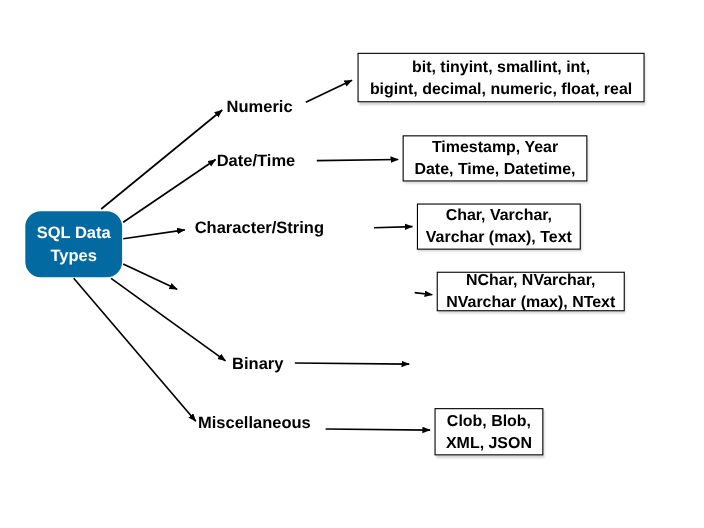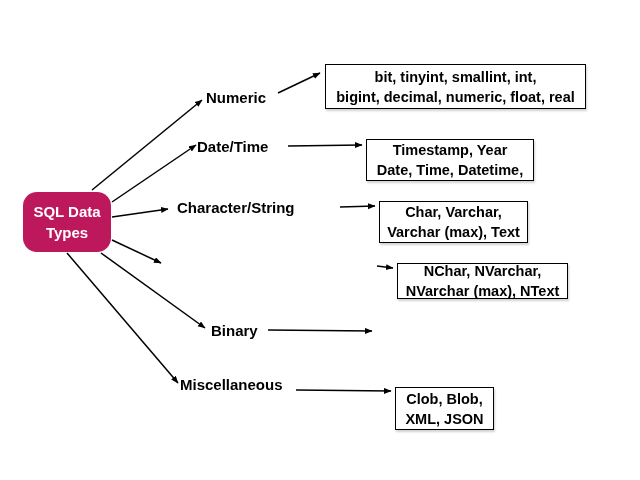--- a/index.html
+++ b/index.html
@@ -51,21 +51,20 @@
     flex-direction: column;
     align-items: center;
     justify-content: center;
     text-align: center;
     font-weight: bold;
     font-size: 14.5px;
     line-height: 20px;
     color: #000000;
     white-space: nowrap;
     padding: 0 3px;
-    margin-top: 16px;
   }
 </style>
 </head>
 <body>
 
 <div class="canvas">
 
   <svg class="arrows" viewBox="0 0 640 480">
     <defs>
       <marker id="arrow" markerUnits="userSpaceOnUse" markerWidth="10" markerHeight="8" refX="7" refY="3" orient="auto">
@@ -81,21 +80,21 @@
     <line x1="67" y1="253" x2="178" y2="383" marker-end="url(#arrow)"></line>
 
     <line x1="278" y1="93" x2="320" y2="73" marker-end="url(#arrow)"></line>
     <line x1="288" y1="146" x2="362" y2="145" marker-end="url(#arrow)"></line>
     <line x1="340" y1="207" x2="375" y2="206" marker-end="url(#arrow)"></line>
     <line x1="377" y1="266" x2="393" y2="268" marker-end="url(#arrow)"></line>
     <line x1="268" y1="330" x2="372" y2="331" marker-end="url(#arrow)"></line>
     <line x1="296" y1="390" x2="391" y2="391" marker-end="url(#arrow)"></line>
   </svg>
 
-  <div class="root-node" style="background: #be185d; color: rgb(255, 255, 255);">
+  <div class="root-node" style="background: #0369a1; color: rgb(255, 255, 255);">
     <div>SQL Data</div>
     <div>Types</div>
   </div>
 
   <div class="branch-label" style="left:206px; top:89px;">Numeric</div>
   <div class="branch-label" style="left:197px; top:138px;">Date/Time</div>
   <div class="branch-label" style="left:177px; top:199px;">Character/String</div>
   <div class="branch-label" style="left:211px; top:322px;">Binary</div>
   <div class="branch-label" style="left:180px; top:376px;">Miscellaneous</div>
 

